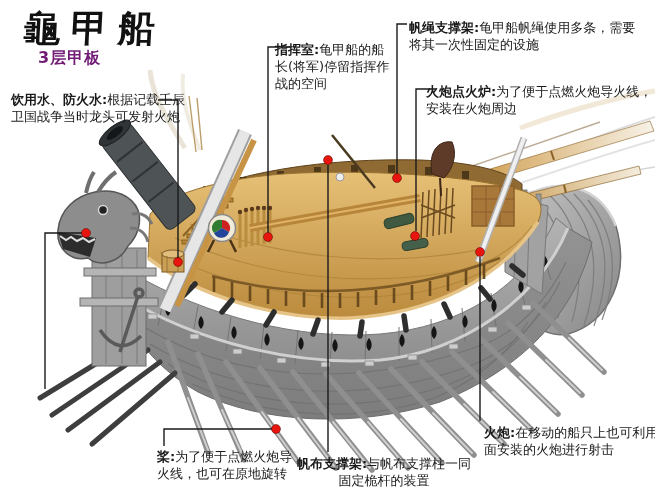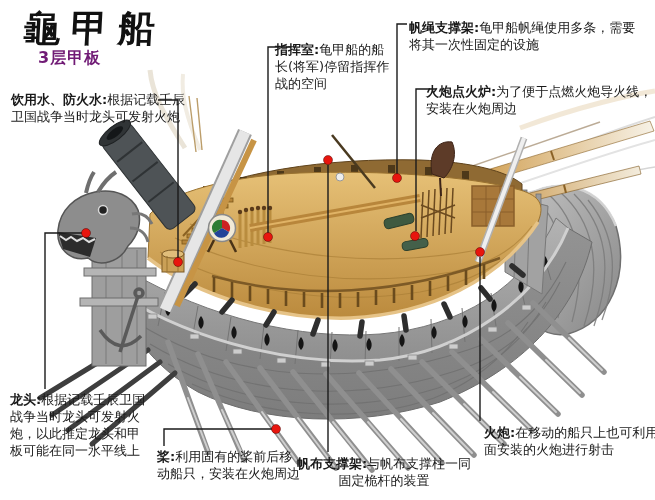--- a/index.html
+++ b/index.html
@@ -426,26 +426,23 @@
   </div>
 
   <div class="ann" id="ann-sailrope">
     <span class="term">帆绳支撑架</span><span class="term">:</span><span>龟甲船帆绳使用多条，需要将其一次性固定的设施</span>
   </div>
 
   <div class="ann" id="ann-igniter">
     <span class="term">火炮点火炉</span><span class="term">:</span><span>为了便于点燃火炮导火线，安装在火炮周边</span>
   </div>
 
-  <div class="ann" id="ann-dragon">
-    <span class="term">龙头</span><span class="term">:</span><span>根据记载壬辰卫国战争当时龙头可发射火炮，以此推定龙头和甲板可能在同一水平线上</span>
-  </div>
 
   <div class="ann" id="ann-oar">
-    <span class="term">桨</span><span class="term">:</span><span>利用固有的桨前后移动船只，安装在火炮周边</span>
+    <span class="term">桨</span><span class="term">:</span><span>为了便于点燃火炮导火线，也可在原地旋转</span>
   </div>
 
   <div class="ann" id="ann-sailcloth">
     <span class="term">帆布支撑架</span><span class="term">:</span><span>与帆布支撑柱一同固定桅杆的装置</span>
   </div>
 
   <div class="ann" id="ann-cannon">
     <span class="term">火炮</span><span class="term">:</span><span>在移动的船只上也可利用四面安装的火炮进行射击</span>
   </div>
 

